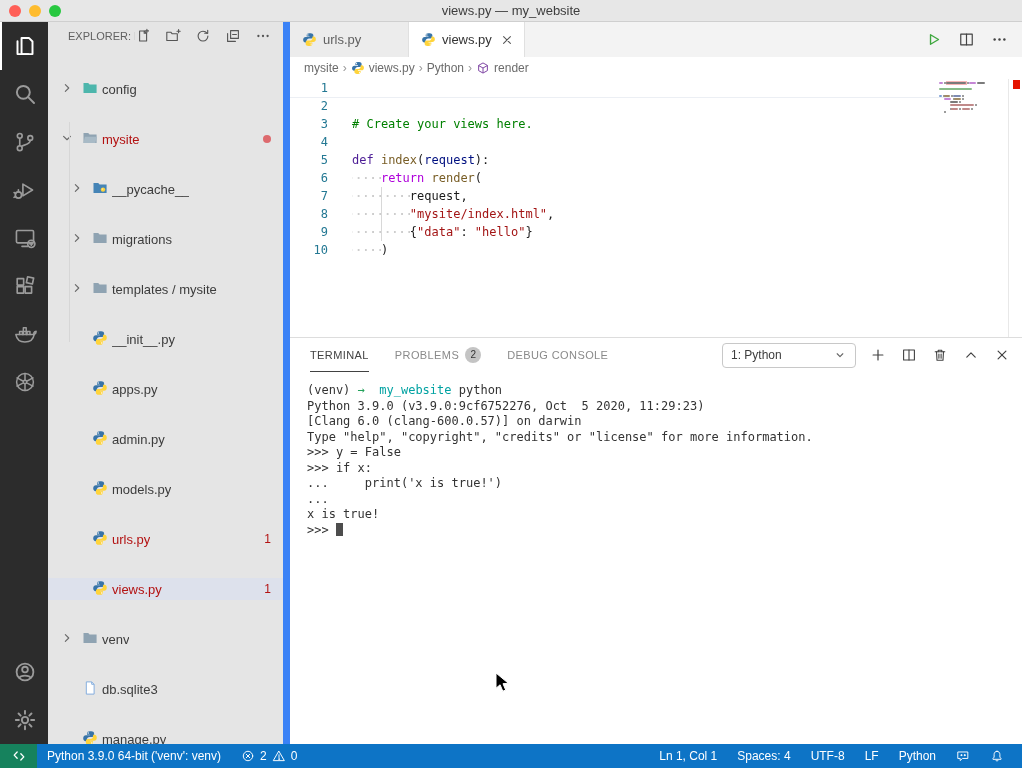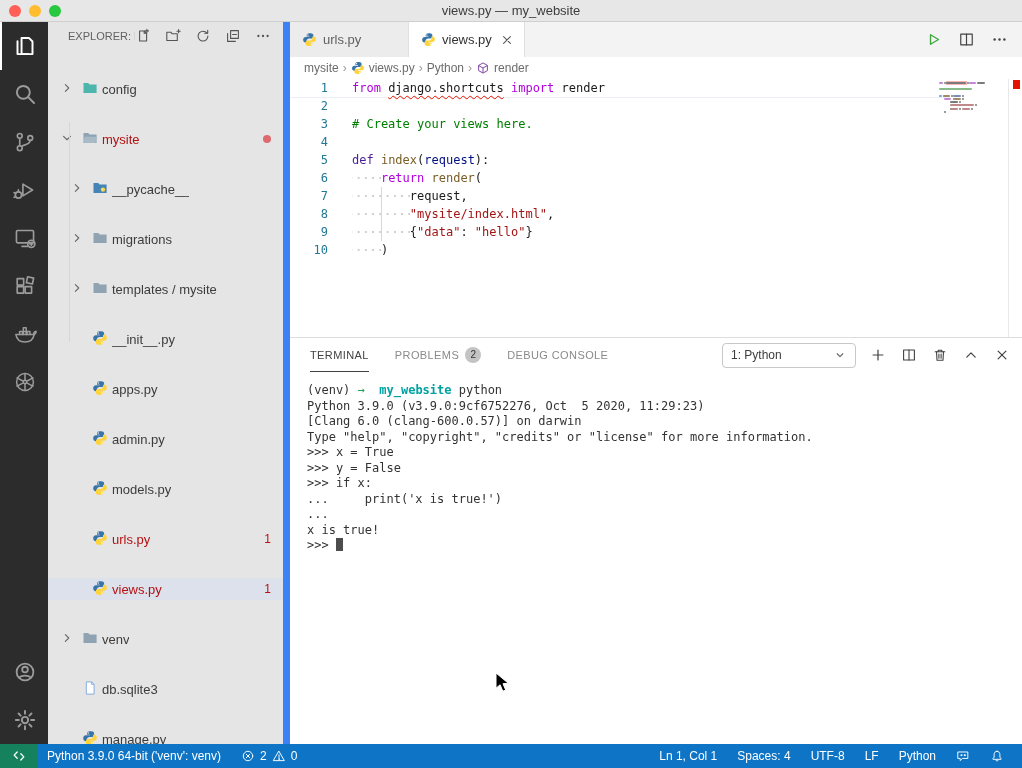--- a/index.html
+++ b/index.html
@@ -83,21 +83,21 @@
     display:flex;align-items:center;justify-content:center;letter-spacing:0;}
   .pdd{margin-left:auto;width:134px;height:25px;border:1px solid #c8c8c8;border-radius:4px;background:#fff;
     display:flex;align-items:center;font-size:12px;color:#3c3c3c;padding:0 8px;cursor:pointer;}
   .pdd .pdd-chev{margin-left:auto;color:#666;display:flex;}
   .pdd .pdd-chev svg{width:14px;height:14px;}
   .panel-actions{display:flex;align-items:center;gap:15px;margin-left:14px;color:#424242;}
   .panel-actions .icon svg{width:16px;height:16px;display:block;}
   .terminal{flex:1;padding:11px 0 0 17px;font-family:"DejaVu Sans Mono","Liberation Mono",monospace;
     font-size:12px;color:#333;overflow:hidden;cursor:text;}
   .tline{white-space:pre;height:15.5px;line-height:15.5px;}
-  .tp{color:#333;}.tg{color:#23a15a;}.tc{color:#00a2a2;font-weight:bold;}
+  .tp{color:#333;}.tg{color:#23a15a;}.tc{color:#00a2a2;font-weight:normal;}
   .tcursor{display:inline-block;width:7px;height:13px;background:#4d4d4d;vertical-align:-2px;}
   
   .statusbar{position:absolute;left:0;bottom:0;width:100%;height:24px;background:var(--accent,#007acc);
     display:flex;align-items:center;color:#fff;font-size:12px;}
   .sb-left,.sb-right{display:flex;align-items:center;height:100%;}
   .sb-right{margin-left:auto;padding-right:8px;}
   .sb-item{display:flex;align-items:center;height:100%;padding:0 10px;cursor:pointer;gap:4px;white-space:nowrap;}
   .sb-item .icon svg{width:14px;height:14px;display:block;}
   .sb-item.remote{background:var(--remote-green,#16825d);width:37px;justify-content:center;padding:0;}
   .sb-item.problems{gap:5px;}
@@ -507,21 +507,20 @@
                 <path d="M8 2.2l5 2.8v6l-5 2.8-5-2.8V5z"></path>
                 <path d="M3 5.2l5 2.8 5-2.8M8 8v5.6"></path>
               </svg>
             </span>
             <span>render</span>
           </span>
         </div>
       <div class="code-area" id="code-area">
         <div class="code-line current">
             <span class="gutter">1</span>
-            <span class="lcontent"><span class="tok kw">from</span><span class="tok pl"> </span><span class="tok pl err">django.shortcuts</span><span class="tok pl"> </span><span class="tok kw">import</span><span class="tok pl"> render</span></span>
           </div>
           <div class="code-line">
             <span class="gutter">2</span>
             <span class="lcontent"></span>
           </div>
           <div class="code-line">
             <span class="gutter">3</span>
             <span class="lcontent"><span class="tok cm"># Create your views here.</span></span>
           </div>
           <div class="code-line">
@@ -638,21 +637,20 @@
                   <path d="M4.1 4.1l7.8 7.8M11.9 4.1l-7.8 7.8"></path>
                 </svg>
               </span>
             </div>
         </div>
         <div class="terminal" id="terminal">
             <div class="tline"><span class="tp">(venv) </span><span class="tg">→</span><span class="tp">  </span><span class="tc">my_website</span><span class="tp"> python</span></div>
             <div class="tline"><span class="tp">Python 3.9.0 (v3.9.0:9cf6752276, Oct  5 2020, 11:29:23)</span></div>
             <div class="tline"><span class="tp">[Clang 6.0 (clang-600.0.57)] on darwin</span></div>
             <div class="tline"><span class="tp">Type "help", "copyright", "credits" or "license" for more information.</span></div>
-            <div class="tline"><span class="tp">&gt;&gt;&gt; x = True</span></div>
             <div class="tline"><span class="tp">&gt;&gt;&gt; y = False</span></div>
             <div class="tline"><span class="tp">&gt;&gt;&gt; if x:</span></div>
             <div class="tline"><span class="tp">...     print('x is true!')</span></div>
             <div class="tline"><span class="tp">...</span></div>
             <div class="tline"><span class="tp">x is true!</span></div>
             <div class="tline"><span class="tp">&gt;&gt;&gt; </span><span class="tcursor"></span></div>
           </div>
       </div>
     </div>
   </div>

